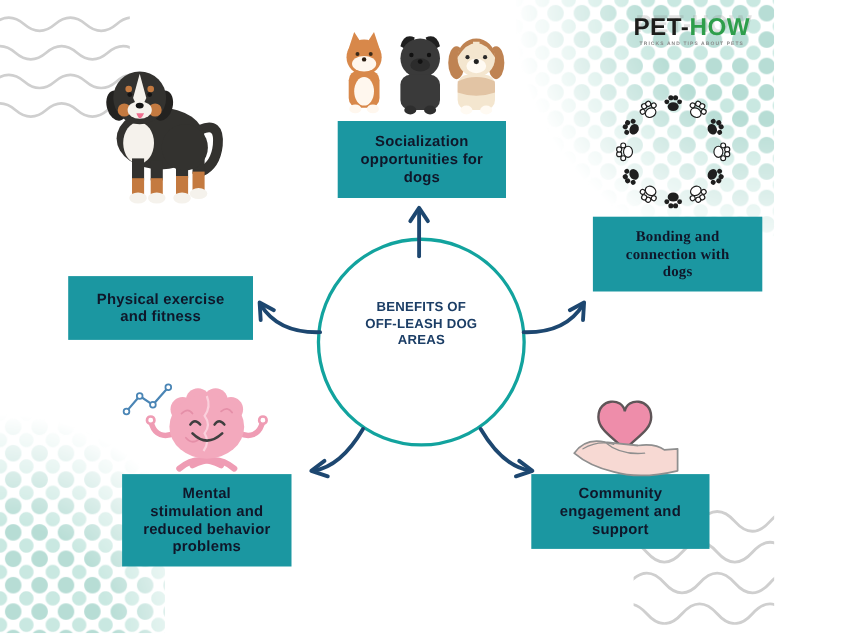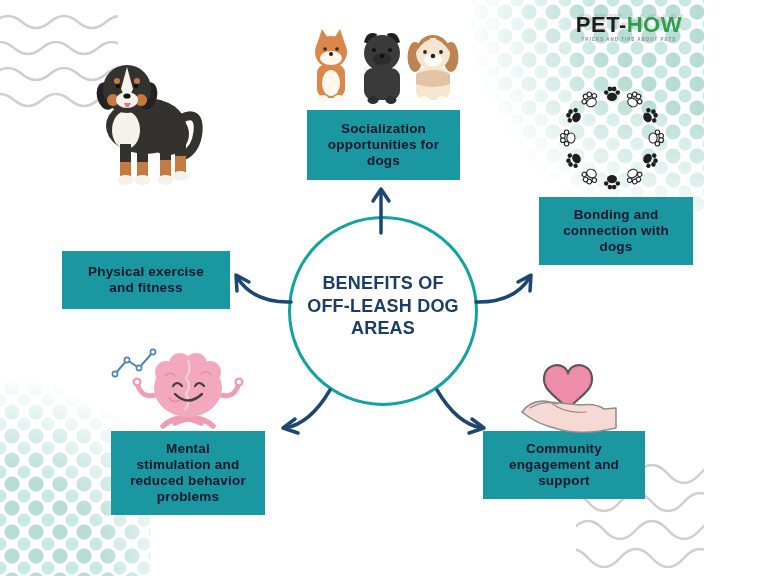--- a/index.html
+++ b/index.html
@@ -26,30 +26,30 @@
   .logo .word{font-size:22px;font-weight:800;letter-spacing:.5px;
     text-shadow:2px -3px 0 rgba(140,140,140,.25);}
   .logo .p1{color:#1d1d1b;}
   .logo .p2{color:#2e9e4b;}
   .logo .tag{font-size:4.5px;color:#8a8a8a;letter-spacing:1px;margin-top:2px;font-weight:bold;}
 
   
   .circle{left:288px;top:216px;width:190px;height:190px;border:3px solid #12a39e;
     border-radius:50%;background:#fff;box-sizing:border-box;}
   .center-title{left:303px;top:272px;width:160px;text-align:center;
-    font-size:18px;font-weight:800;color:#1c3e66;line-height:1.25;
+    font-size:12px;font-weight:800;color:#1c3e66;line-height:1.25;
     white-space:pre-line;letter-spacing:.2px;}
 
   
   .benefit-box{background:#1b97a1;color:#0f172a;font-weight:bold;font-size:13.5px;
     line-height:1.18;display:flex;align-items:center;justify-content:center;
     text-align:center;white-space:pre-line;letter-spacing:.2px;}
   .bb-physical{left:62px;top:203px;width:168px;height:58px;margin-top:48px;}
   .bb-social{left:307px;top:110px;width:153px;height:70px;}
-  .bb-bonding{left:539px;top:197px;width:154px;height:68px;}
+  .bb-bonding{left:539px;top:197px;width:154px;height:68px;font-family:Liberation Serif, serif;}
   .bb-mental{left:111px;top:431px;width:154px;height:84px;}
   .bb-community{left:483px;top:431px;width:162px;height:68px;}
 
   svg{display:block;}
   .arrows{left:0;top:0;pointer-events:none;}
 </style>
 </head>
 <body>
 
 <div class="frame">

